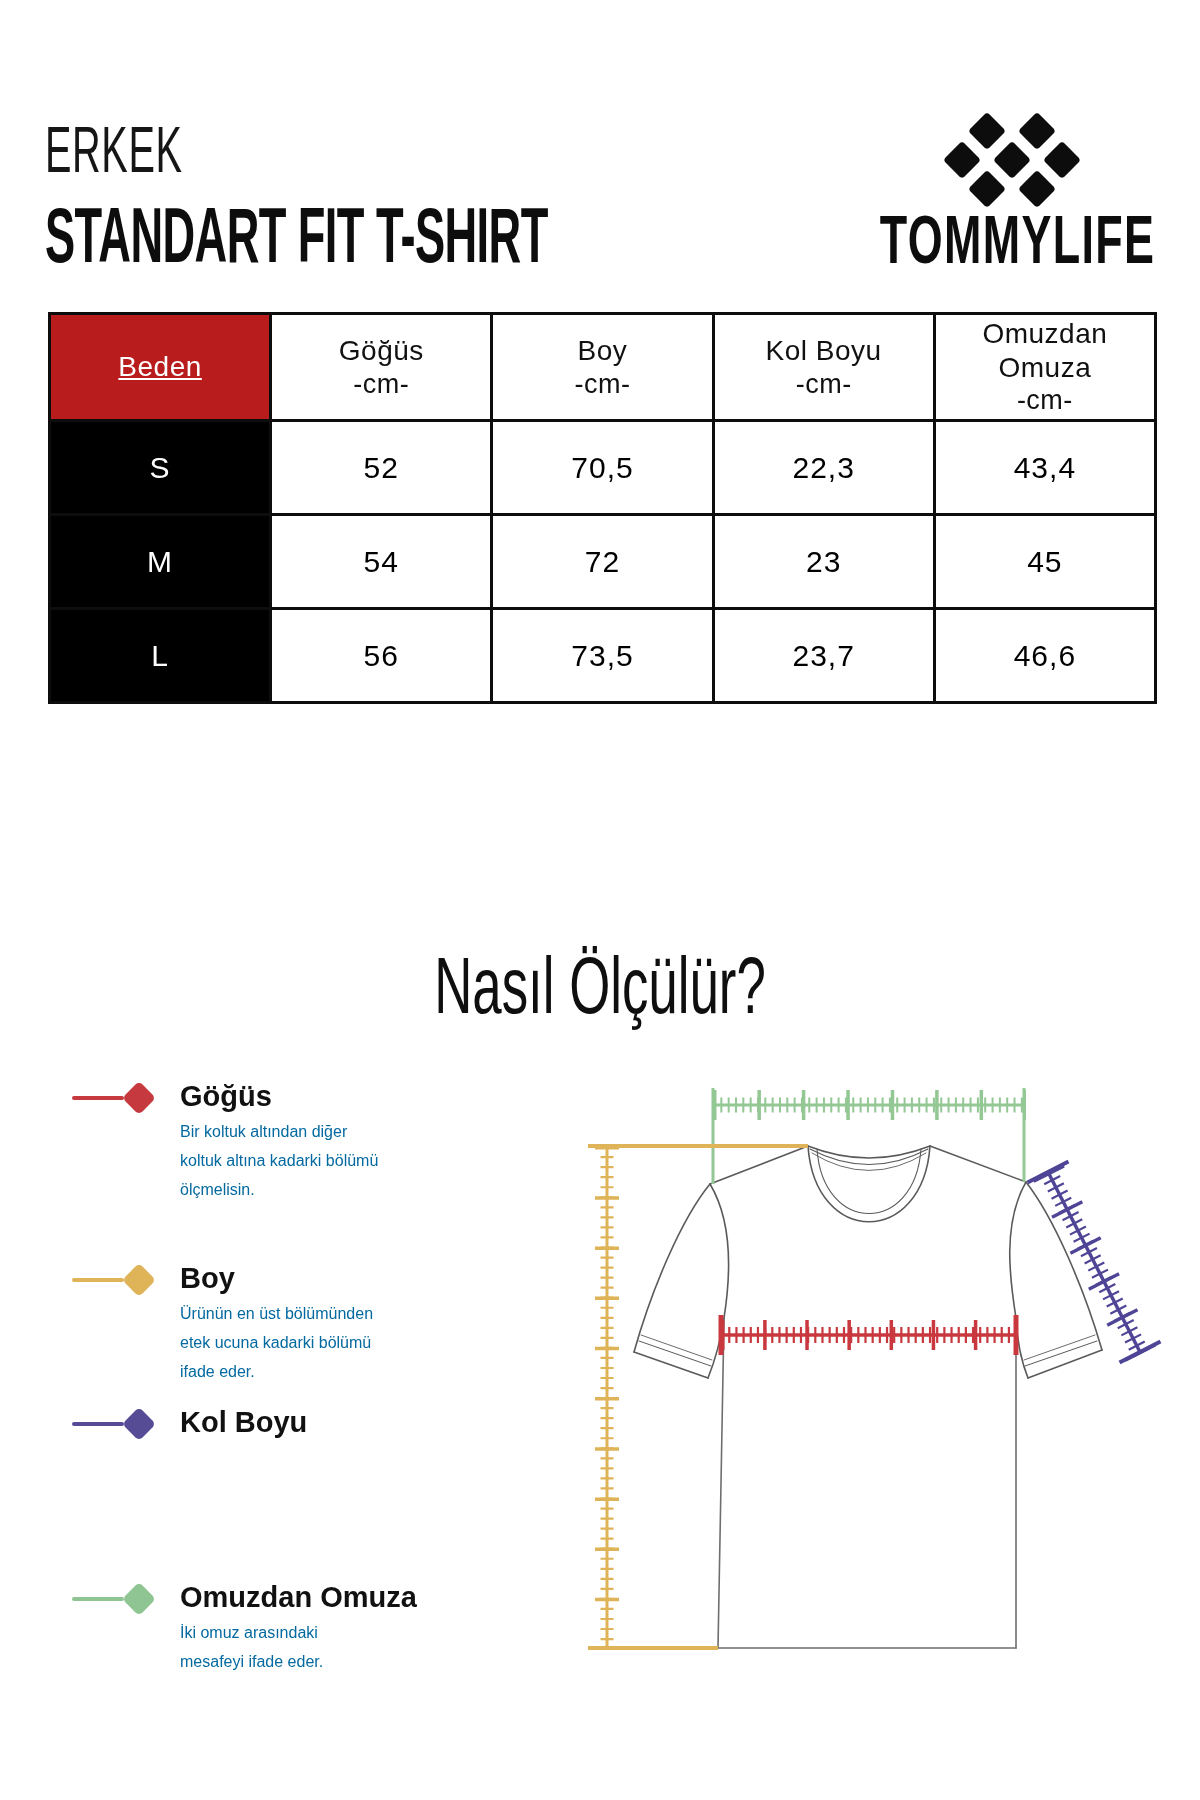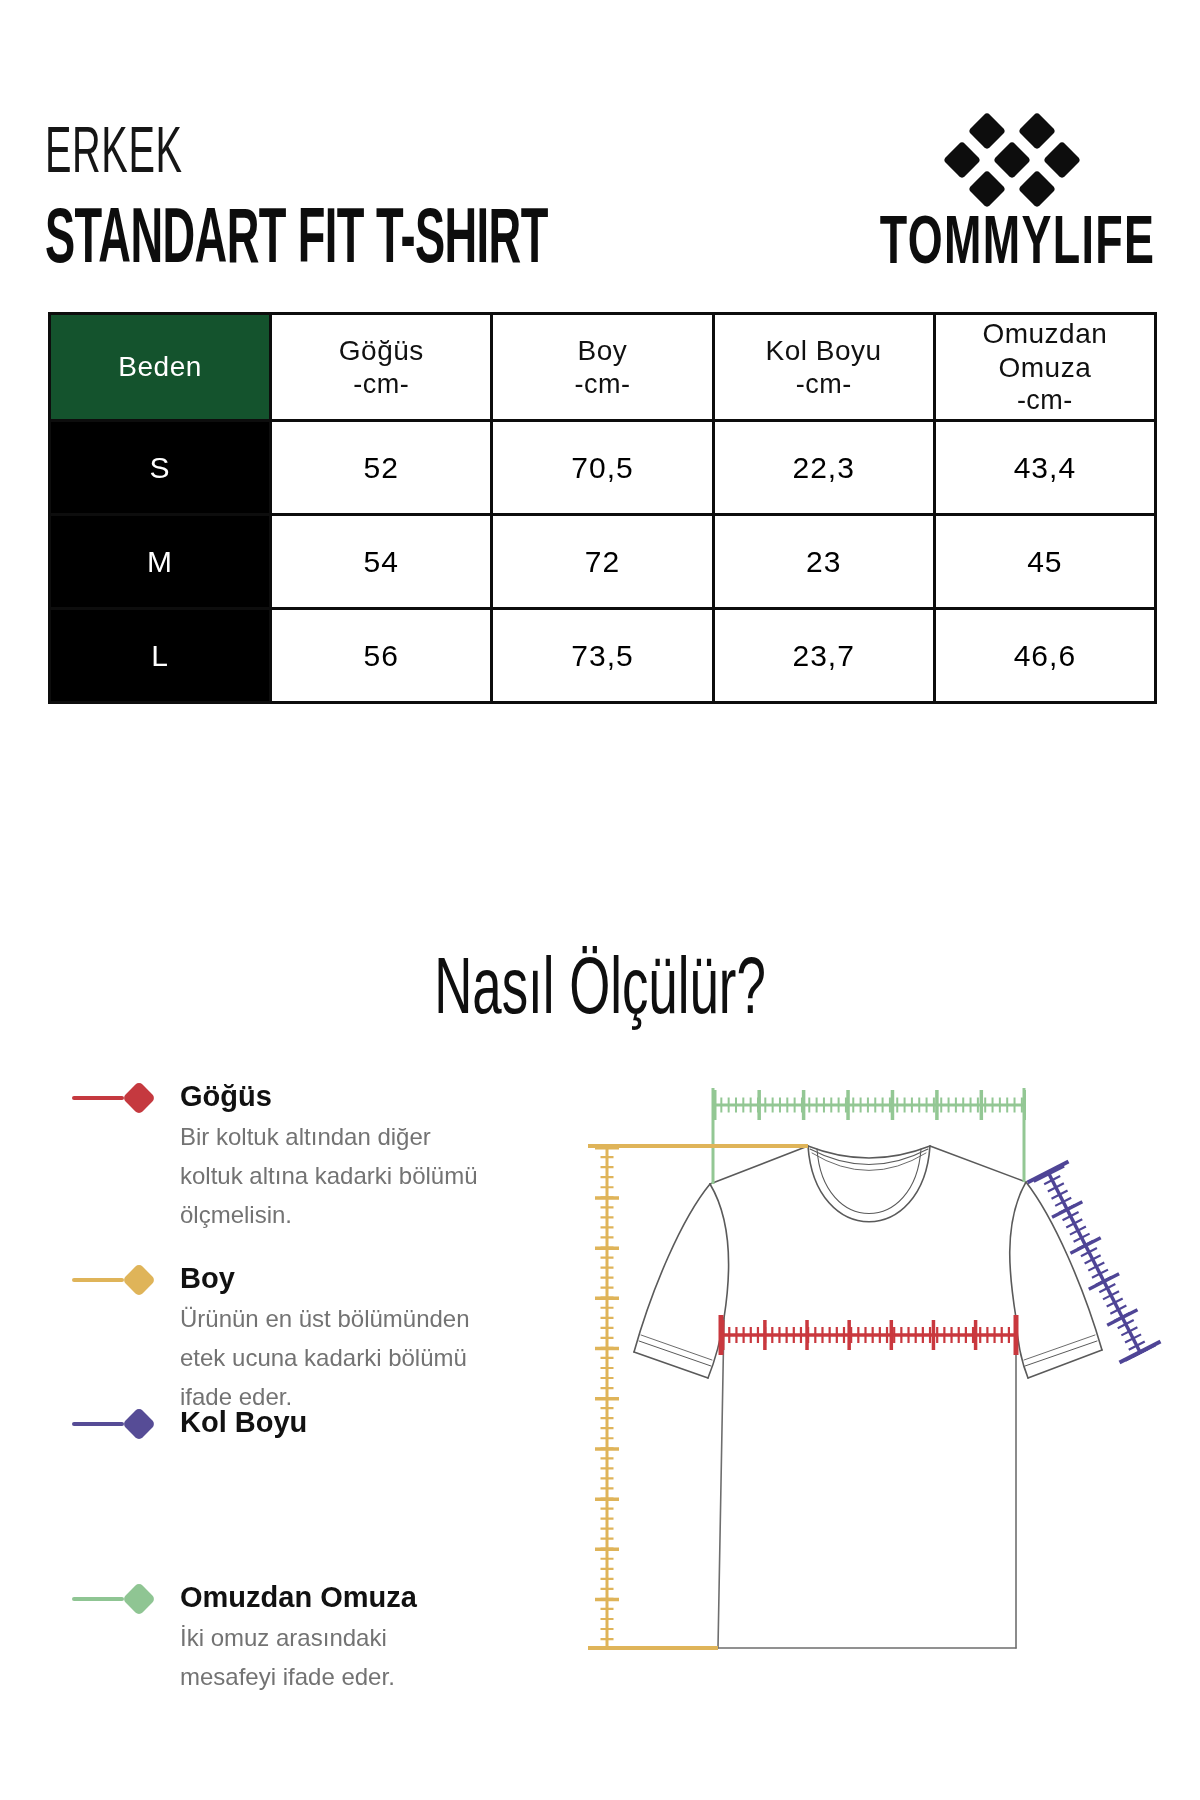--- a/index.html
+++ b/index.html
@@ -19,34 +19,34 @@
   .logo-svg{position:absolute;left:935px;top:100px;}
 
   
   table.size{position:absolute;left:48px;top:312px;width:1109px;border-collapse:collapse;
              table-layout:fixed;}
   table.size td,table.size th{border:3px solid #0d0d0d;text-align:center;vertical-align:middle;
              padding:0;}
   table.size th{font-weight:400;font-size:28px;letter-spacing:.5px;line-height:1.2;height:104px;}
   table.size td{font-size:30px;letter-spacing:1px;height:91px;color:#000000;}
   td.size-col{background:#000;color:#fff !important;font-size:32px;letter-spacing:2px;}
-  th.size-col{background:#14532d;color:#fff;font-size:30px;letter-spacing:1px;}
+  th.size-col{background:#b91c1c;color:#fff;font-size:30px;letter-spacing:1px;text-decoration:underline;}
   .unit{display:block;font-size:27px;}
 
   
   .htm-heading{position:absolute;left:0;top:946px;width:1200px;text-align:center;
                font-size:80px;font-weight:400;line-height:1;transform:scaleX(.66);
                transform-origin:50% 50%;color:#0f0f0f;}
 
   .legend-item{position:absolute;left:72px;display:flex;width:470px;}
   .legend-marker{width:108px;flex:none;display:flex;align-items:center;height:36px;}
   .legend-line{width:52px;height:4px;border-radius:2px;}
   .legend-diamond{width:24px;height:24px;border-radius:5px;transform:rotate(45deg);margin-left:3px;}
   .legend-title{font-size:29px;font-weight:bold;color:#111;}
-  .legend-desc{font-size:24px;line-height:39px;margin-top:4px;color:#737373;white-space:pre-line;}
+  .legend-desc{font-size:16px;line-height:29px;margin-top:4px;color:#0369a1;white-space:pre-line;}
 
   .c-red{background:#c5393f;}
   .c-yellow{background:#dfb459;}
   .c-purple{background:#564c96;}
   .c-green{background:#8fc593;}
 
   .diagram-svg{position:absolute;left:540px;top:1050px;}
 </style>
 </head>
 <body>

